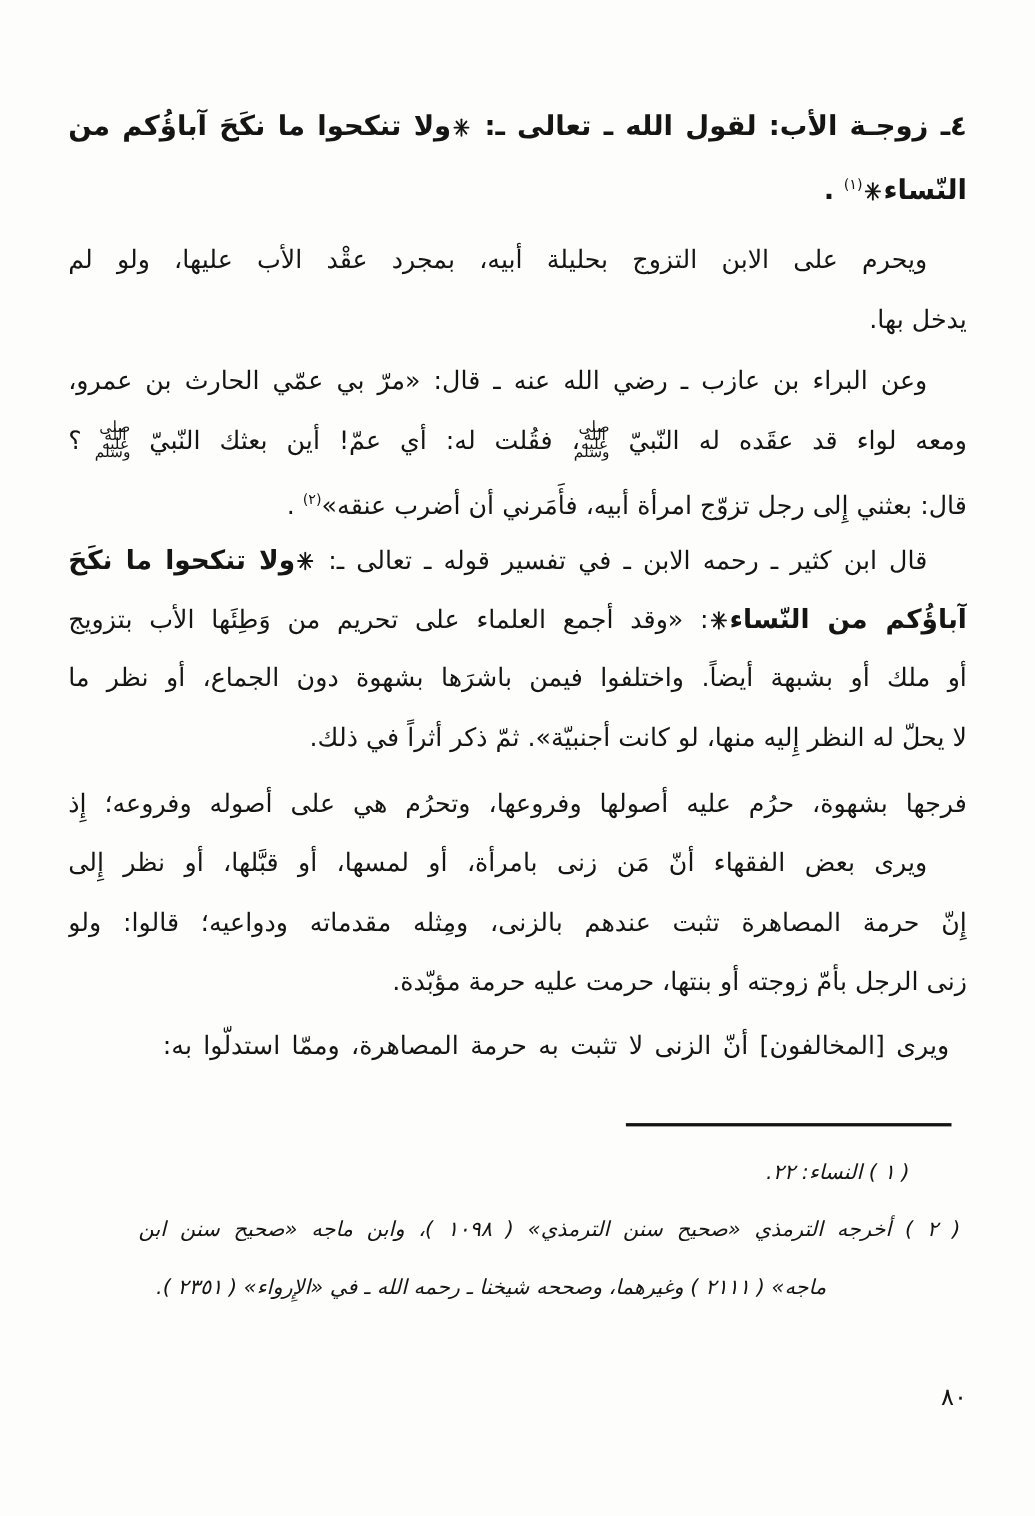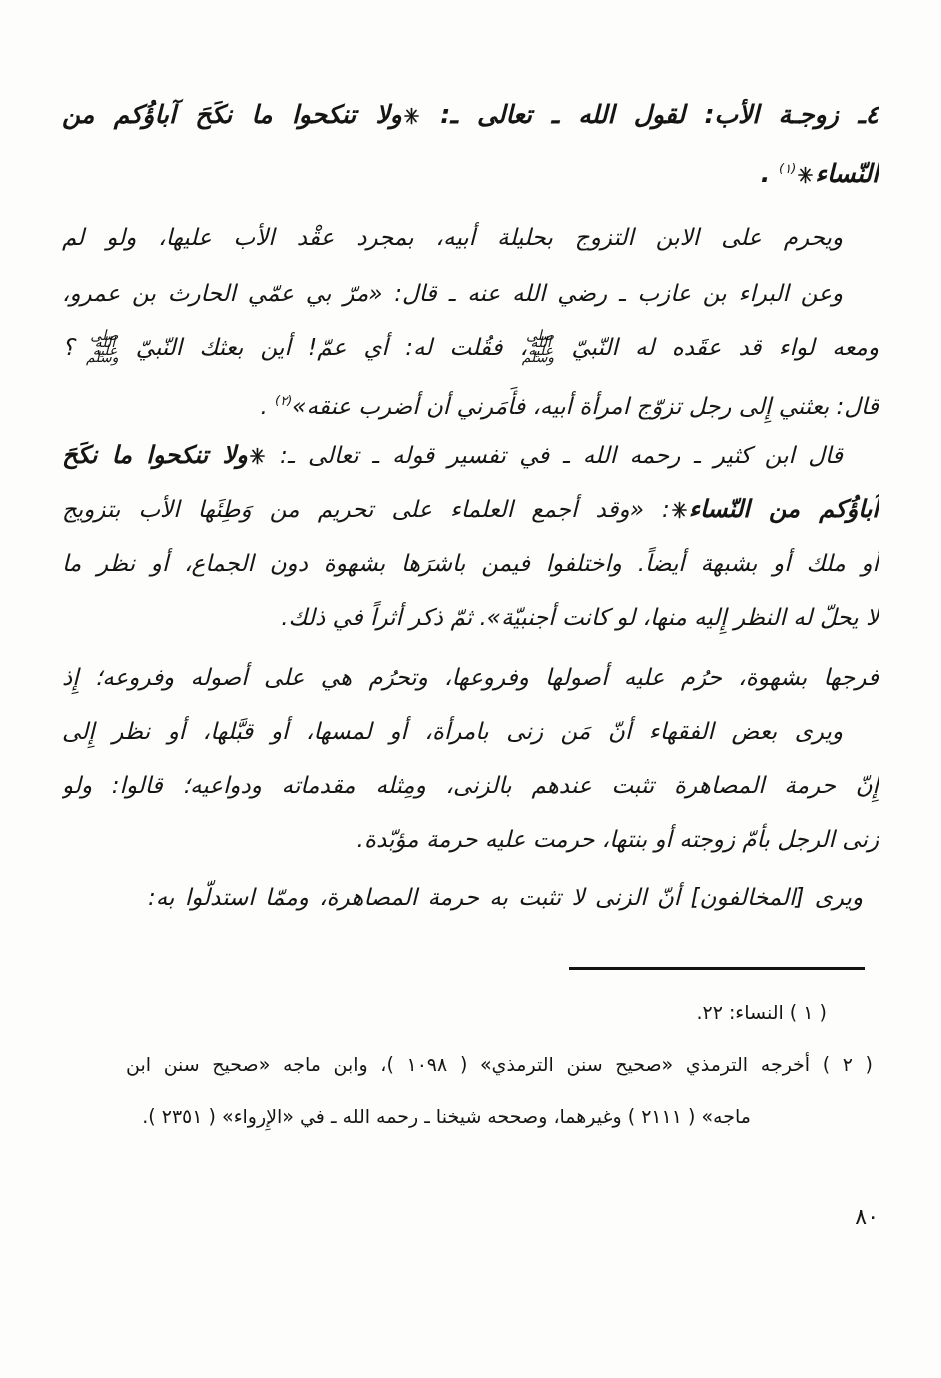--- a/index.html
+++ b/index.html
@@ -8,21 +8,21 @@
     background:#fdfdfb;color:#151515;
     font-family:"DejaVu Sans", sans-serif;
     overflow:hidden;
   }
   .page{position:relative;width:941px;height:1378px;}
   .content{padding:88px 62px 0 62px;}
   
   .ln{
     direction:rtl;
     font-size:23px;
-    line-height:54px;height:54px;overflow:hidden;font-style:italic;
+    line-height:54px;height:54px;overflow:hidden;
   }
   .j{text-align:justify;text-align-last:justify;}
   .r{}
   .indent{padding-right:36px;}
   .para{margin:0;}
   .heading .ln{font-size:25px;font-weight:bold;}
   .heading{margin-bottom:14px;}
   .p2{margin-bottom:2px;}
   .p3{margin-bottom:0;}
   .p4{margin-bottom:6px;}
@@ -39,21 +39,21 @@
     font-size:14px;line-height:7.5px;font-weight:normal;
     text-align:center;vertical-align:-7px;
     white-space:normal;
   }
   
   .vb{display:inline-block;padding:0 2px;}
   .vb svg{vertical-align:-2px;}
   
   .divider{margin:43px 14px 0 auto;width:296px;height:3px;background:#141414;}
   .footnotes{margin-top:16px;}
-  .fn{direction:rtl;font-size:19px;line-height:52px;height:52px;overflow:hidden;}
+  .fn{direction:rtl;font-size:19px;line-height:52px;height:52px;overflow:hidden;font-style:italic;}
   .fn1{text-align:right;padding-right:52px;}
   .fn2l1{text-align:justify;text-align-last:justify;padding-right:6px;margin-left:64px;}
   .fn2l2{text-align:right;padding-right:128px;}
   .pagenum{margin-top:60px;text-align:right;font-size:22px;line-height:30px;direction:rtl;}
 </style>
 </head>
 <body>
 
 <div class="page">
   <div class="content">
@@ -76,35 +76,36 @@
                 <line x1="1" y1="9" x2="14" y2="9"></line>
                 <line x1="3" y1="3.5" x2="12" y2="14.5"></line>
                 <line x1="12" y1="3.5" x2="3" y2="14.5"></line>
               </g>
             </svg></span><span class="sup">(١)</span> <span>.</span>
       </div>
     </div>
 
     <div class="para p2">
       <div class="ln j indent">ويحرم على الابن التزوج بحليلة أبيه، بمجرد عقْد الأب عليها، ولو لم</div>
+      <div class="ln r">يدخل بها.</div>
     </div>
 
     <div class="para p3">
       <div class="ln j indent">وعن البراء بن عازب ـ رضي الله عنه ـ قال: «مرّ بي عمّي الحارث بن عمرو،</div>
       <div class="ln j">
         <span>ومعه لواء قد عقَده له النّبيّ </span><span class="saw">صلى الله عليه وسلم</span><span>، فقُلت له: أي عمّ! أين بعثك النّبيّ </span><span class="saw">صلى الله عليه وسلم</span><span> ؟</span>
       </div>
       <div class="ln r">
         <span>قال: بعثني إِلى رجل تزوّج امرأة أبيه، فأَمَرني أن أضرب عنقه»</span><span class="sup">(٢)</span> <span>.</span>
       </div>
     </div>
 
     <div class="para p4">
       <div class="ln j indent">
-        <span>قال ابن كثير ـ رحمه الله ـ في تفسير قوله ـ تعالى ـ: </span><span class="vb"><svg width="15" height="18" viewBox="0 0 15 18">
+        <span>قال ابن كثير ـ رحمه الابن ـ في تفسير قوله ـ تعالى ـ: </span><span class="vb"><svg width="15" height="18" viewBox="0 0 15 18">
               <g stroke="#151515" stroke-width="1.7" stroke-linecap="round">
                 <line x1="7.5" y1="1.5" x2="7.5" y2="16.5"></line>
                 <line x1="1" y1="9" x2="14" y2="9"></line>
                 <line x1="3" y1="3.5" x2="12" y2="14.5"></line>
                 <line x1="12" y1="3.5" x2="3" y2="14.5"></line>
               </g>
             </svg></span><span class="verse">ولا تنكحوا ما نكَحَ</span>
       </div>
       <div class="ln j">
         <span class="verse">آباؤُكم من النّساء</span><span class="vb"><svg width="15" height="18" viewBox="0 0 15 18">

